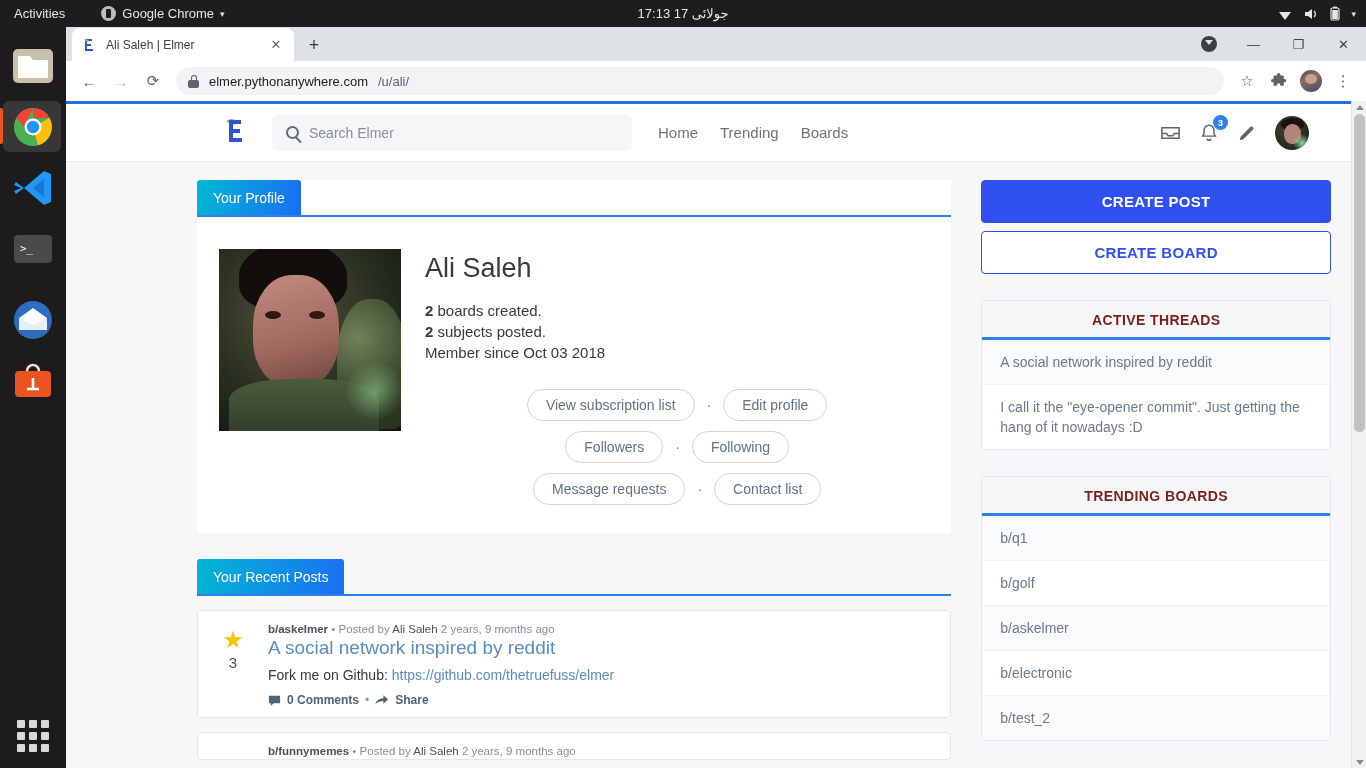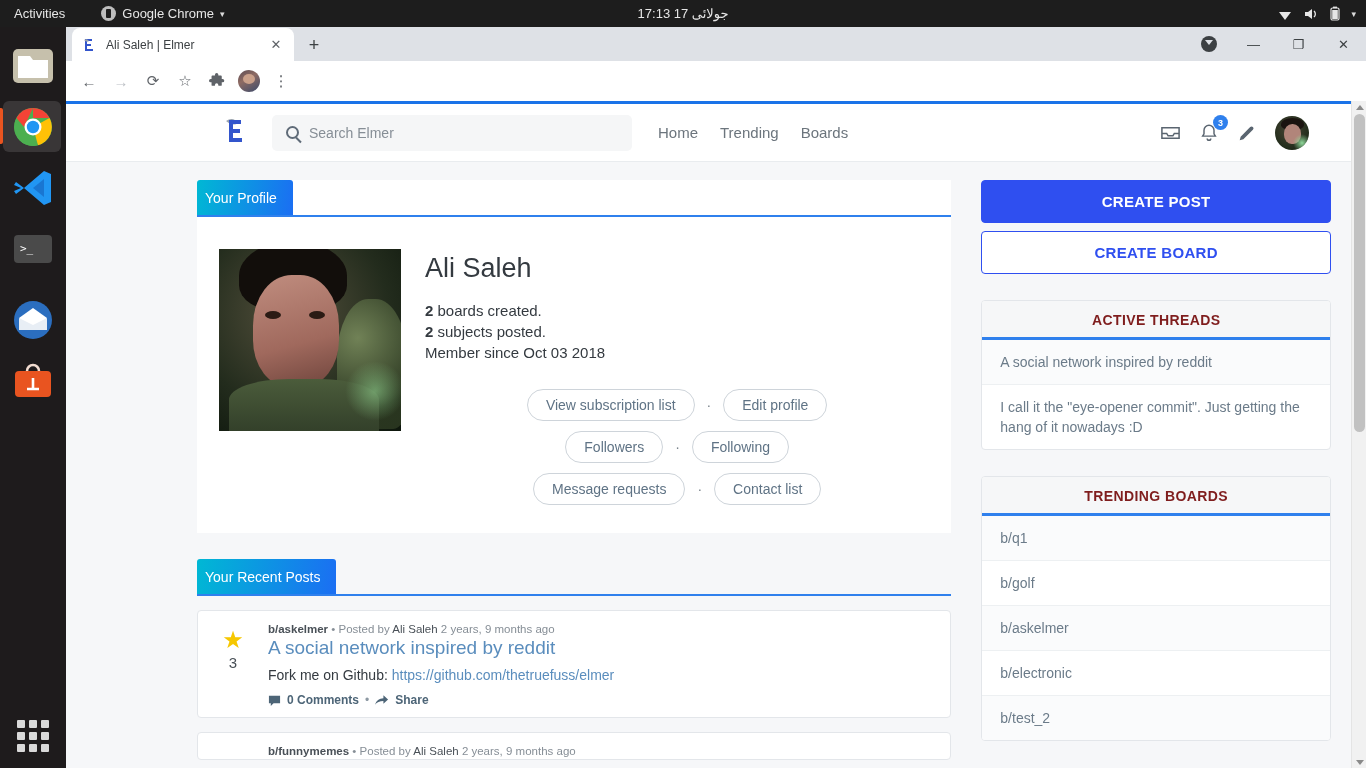--- a/index.html
+++ b/index.html
@@ -211,21 +211,21 @@
   }
   #main-col { width: 755px; }
   #side-col { width: 350px; }
 
   .panel { background: #fff; }
   .panel-tab-head {
     display: flex; align-items: flex-end; border-bottom: 2px solid #2f80ed;
   }
   .panel-tab {
     background: linear-gradient(100deg, #00b8d4 0%, #1b6ef3 100%);
-    color: #fff; font-size: 14px; padding: 10px 16px 9px 8px;
+    color: #fff; font-size: 14px; padding: 10px 16px 9px 16px;
     border-radius: 3px 3px 0 0;
   }
 
   #profile-card { background: #fff; padding: 14px 22px 18px 22px; }
   #profile-body { display: flex; gap: 24px; padding-top: 18px; }
   #profile-pic {
     width: 182px; height: 182px; flex: 0 0 182px; overflow: hidden; position: relative;
     background: radial-gradient(circle at 40% 35%, #54503c 0%, #232c1d 60%, #0d160c 100%);
   }
   #profile-pic .p-hair {
@@ -457,20 +457,28 @@
       <div class="wc">—</div>
       <div class="wc">❐</div>
       <div class="wc">✕</div>
     </div>
   </div>
 
   <div id="toolbar">
     <div class="tb-btn">←</div>
     <div class="tb-btn disabled">→</div>
     <div class="tb-btn">⟳</div>
+    <div id="omnibox" title="Search Google or type a URL">
+      <span class="lock-ico">
+          <span class="shackle"></span>
+          <span class="body"></span>
+        </span>
+      <span>elmer.pythonanywhere.com</span>
+        <span class="url-rest">/u/ali/</span>
+    </div>
     <div class="tb-btn">☆</div>
     <div class="tb-btn">
       <svg width="17" height="17" viewBox="0 0 20 20">
           <path d="M7 2a2 2 0 0 1 4 0v1h3a1 1 0 0 1 1 1v3h1a2 2 0 0 1 0 4h-1v3a1 1 0 0 1-1 1h-3v-1a2 2 0 0 0-4 0v1H4a1 1 0 0 1-1-1v-3H2a2 2 0 0 1 0-4h1V4a1 1 0 0 1 1-1h3z" fill="#5f6368"></path>
         </svg>
     </div>
     <div class="tb-btn">
         <span class="chrome-avatar"></span>
       </div>
     <div class="tb-btn">⋮</div>

